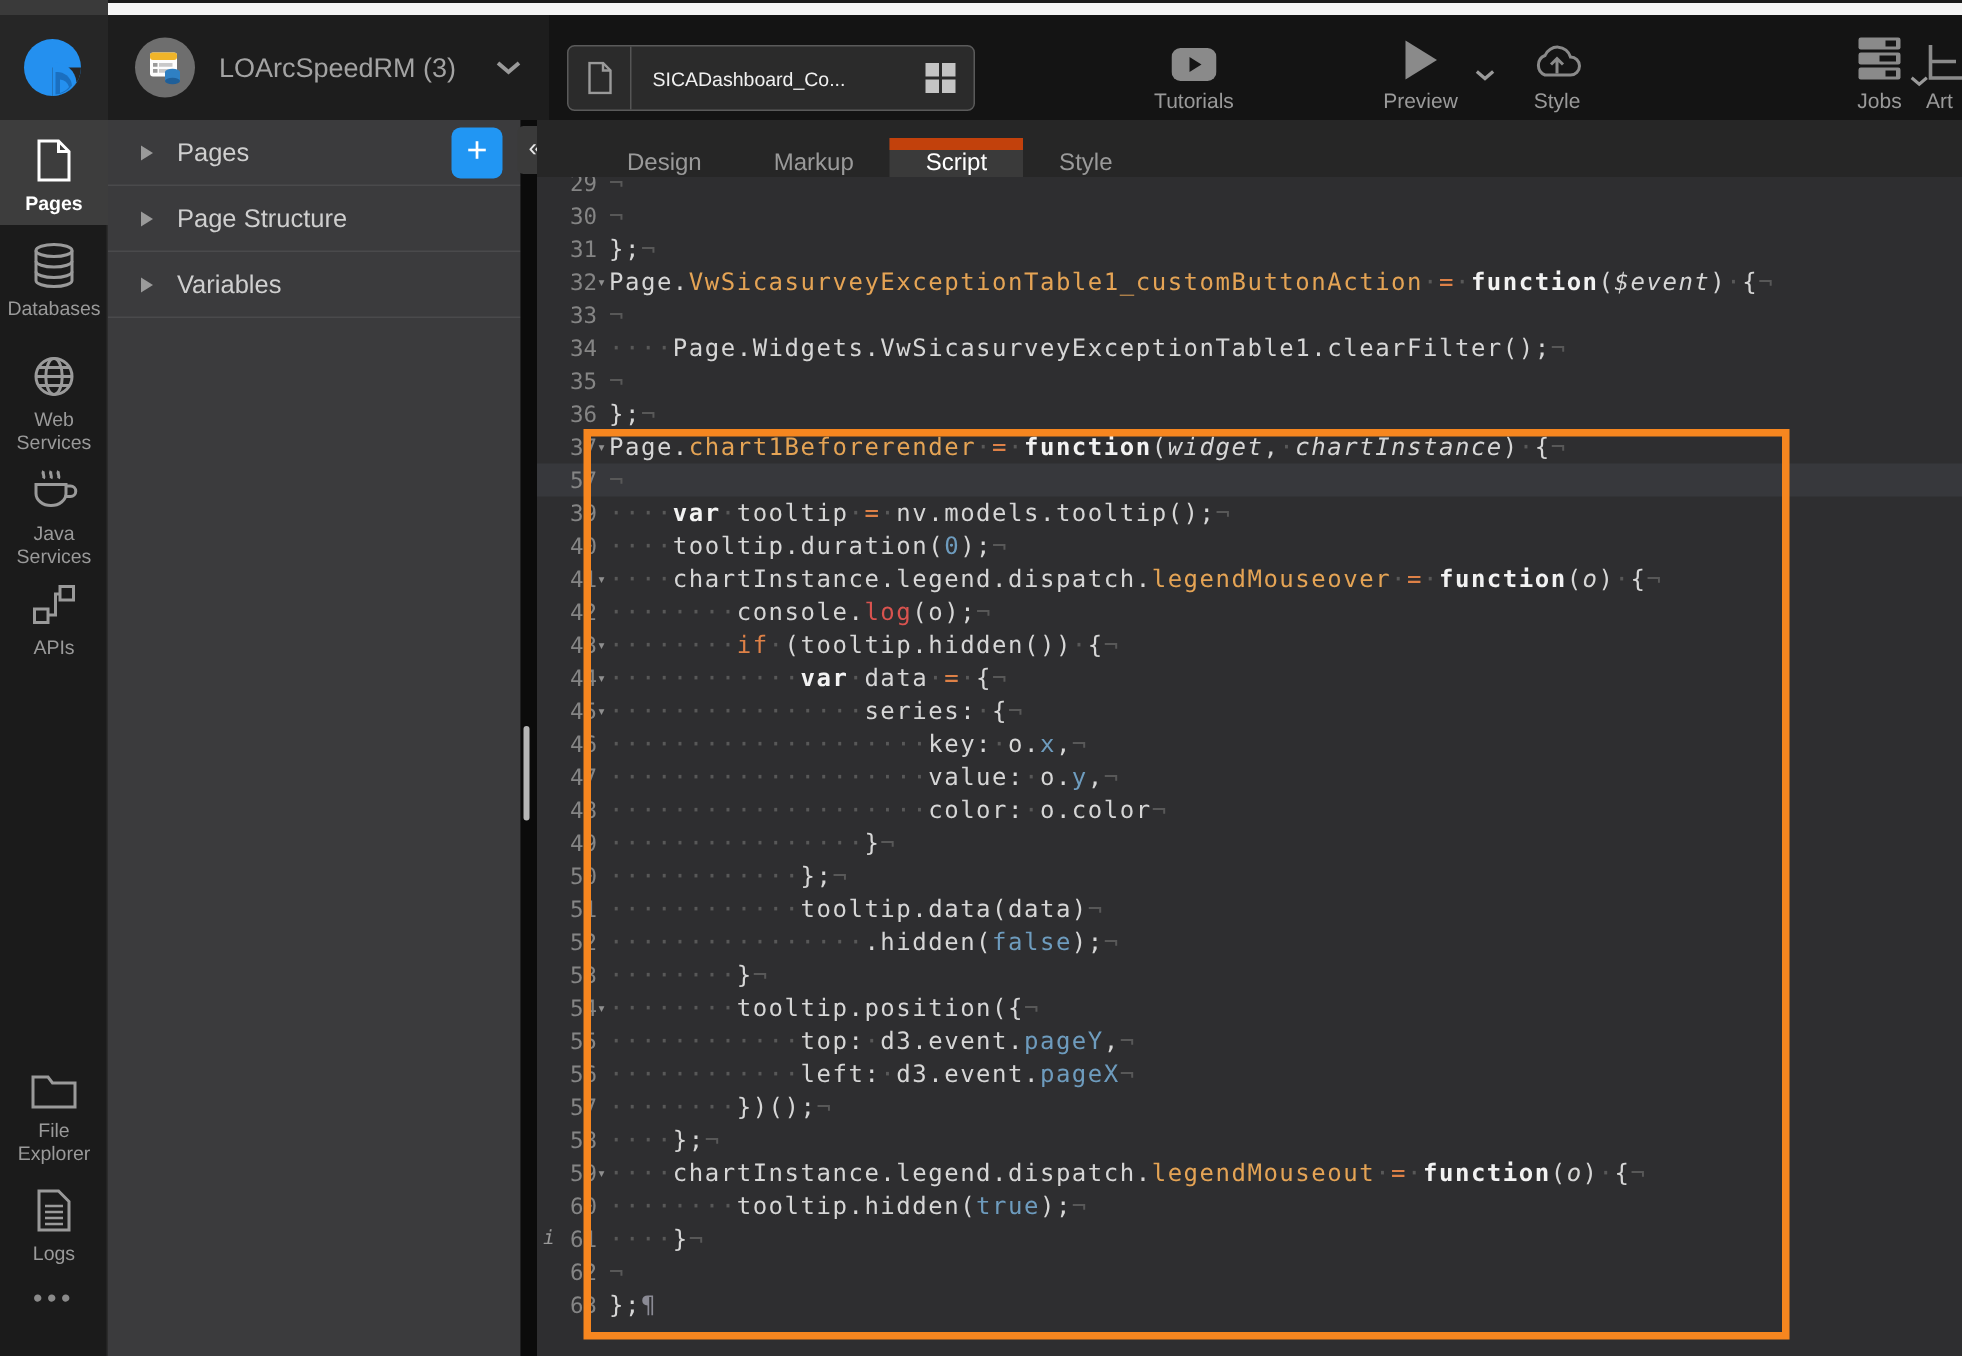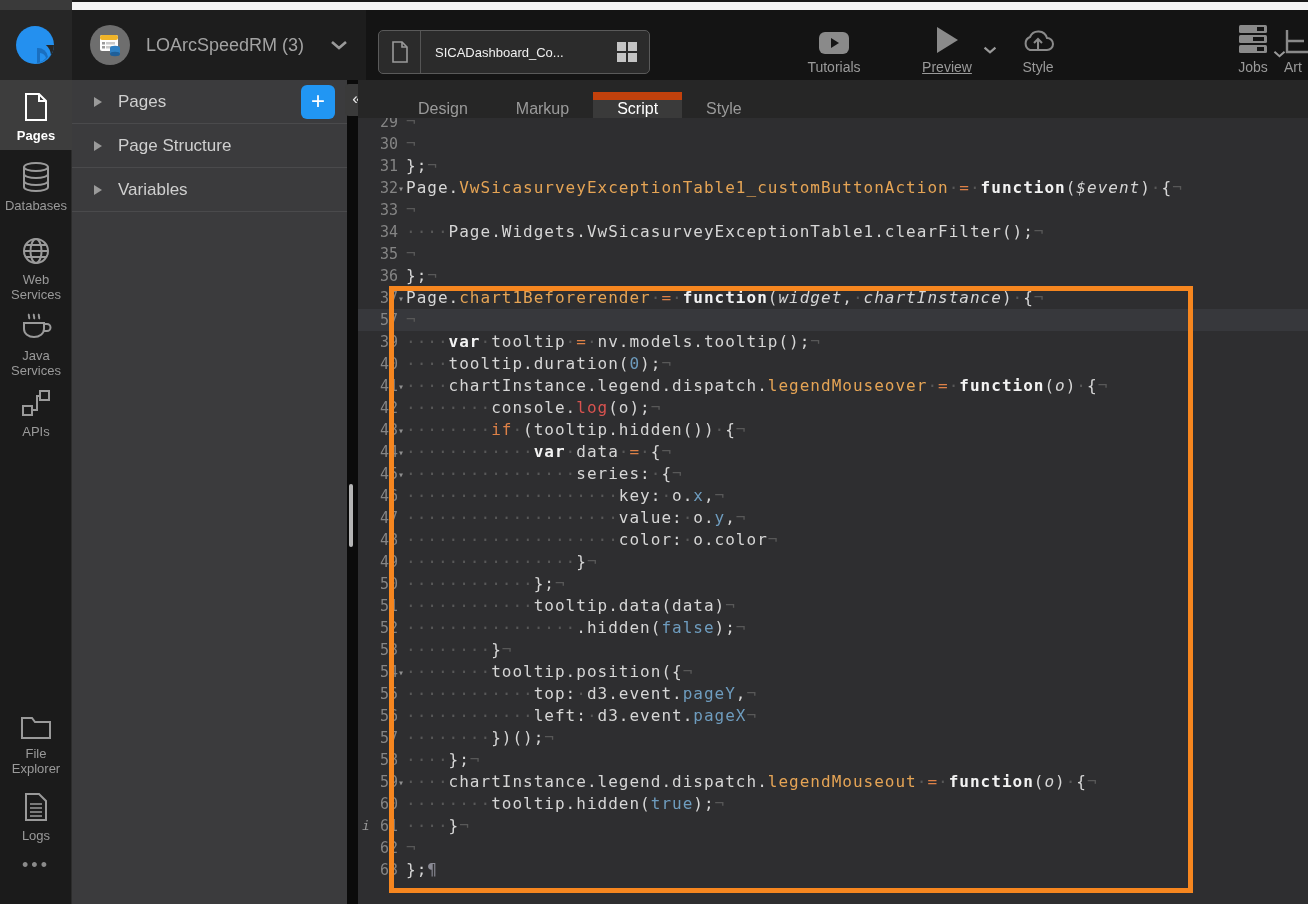--- a/index.html
+++ b/index.html
@@ -133,31 +133,31 @@
       </span>
       <span class="chip-label">SICADashboard_Co...</span>
       <span class="grid">
           <i></i>
           <i></i>
           <i></i>
           <i></i>
         </span>
     </div>
 
-    <div class="hdr-action" style="left:802px; top:14px; width:64px;">
+    <div class="hdr-action" style="left:764px; top:14px; width:64px;">
       <span class="ic">
         <svg width="30" height="22" viewBox="0 0 30 22">
             <rect x="0" y="0" width="30" height="22" rx="6" fill="#8a8a8a"></rect>
             <path d="M12 6 L20 11 L12 16 Z" fill="#141414"></path>
           </svg>
       </span>
       <span class="lbl">Tutorials</span>
     </div>
 
-    <div class="hdr-action" style="left:912px; top:10px; width:70px;text-decoration:underline;">
+    <div class="hdr-action" style="left:912px; top:10px; width:70px;">
       <span class="ic" style="height:34px;">
         <svg width="24" height="28" viewBox="0 0 24 28">
             <path d="M2 1 L23 14 L2 27 Z" fill="#8a8a8a"></path>
           </svg>
       </span>
       <span class="lbl">Preview</span>
     </div>
     <span class="abs" style="left:983px; top:36px;">
       <svg width="14" height="8" viewBox="0 0 18 10">
           <polyline points="2,2 9,8 16,2" fill="none" stroke="#9a9a9a" stroke-width="2.8"></polyline>

